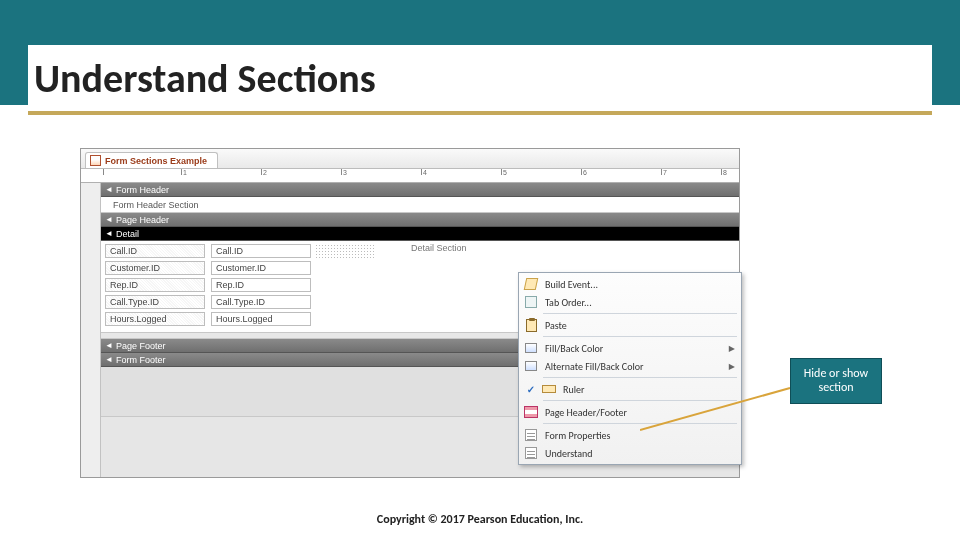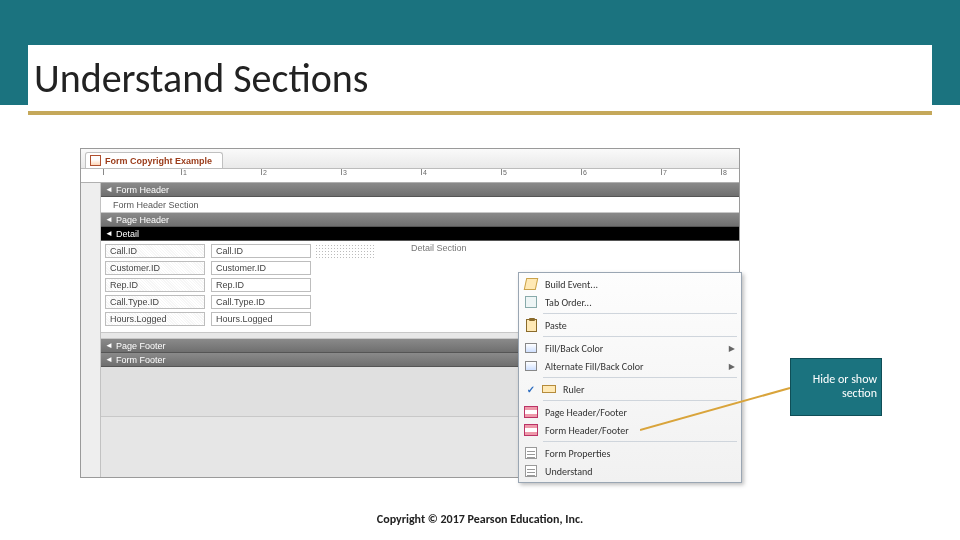--- a/index.html
+++ b/index.html
@@ -1,21 +1,21 @@
 <!DOCTYPE html>
 <html><head>
 <meta charset="utf-8">
 <style>
   * { box-sizing: border-box; margin: 0; padding: 0; }
   body { width: 960px; height: 540px; background: #fff; font-family: Calibri, Arial, sans-serif; position: relative; overflow: hidden; }
 
   
   .header-band { position: absolute; top: 0; left: 0; right: 0; height: 105px; background: #1b737f; }
   .title-box { position: absolute; top: 45px; left: 28px; right: 28px; height: 66px; background: #fff; display: flex; align-items: center; padding-left: 6px; }
-  .title-text { font-size: 40px; color: #222; font-weight: 400; }
+  .title-text { font-size: 40px; color: #222; font-weight: 700; }
   .gold-line { position: absolute; top: 111px; left: 28px; right: 28px; height: 4px; background: #c5a85a; }
 
   
   .shot { position: absolute; top: 148px; left: 80px; width: 660px; height: 330px; border: 1px solid #9a9a9a; background: #e6e6e6; font-family: "Segoe UI", Tahoma, sans-serif; font-size: 9px; color: #333; }
 
   
   .tab-row { height: 20px; background: linear-gradient(#fafafa,#e9e9e9); border-bottom: 1px solid #bcbcbc; display: flex; align-items: flex-end; padding-left: 4px; }
   .form-tab { display: inline-flex; align-items: center; gap: 4px; background: #fff; border: 1px solid #c0c0c0; border-bottom: none; border-radius: 3px 3px 0 0; padding: 2px 10px 2px 4px; font-size: 9px; }
   .form-tab-icon { width: 11px; height: 11px; border: 1px solid #b05030; background: linear-gradient(#fff 40%, #ffd7b8); position: relative; }
   .form-tab b { color: #9b3c1a; font-weight: bold; }
@@ -49,21 +49,21 @@
 
   
   .ctx { position: absolute; top: 272px; left: 518px; width: 224px; background: linear-gradient(#fdfdfd,#f1f1f1); border: 1px solid #9aa6b3; box-shadow: 2px 2px 4px rgba(0,0,0,.25); padding: 2px 0; font-size: 10px; color: #333; }
   .ctx .row { display:flex; align-items:center; height:18px; padding: 0 6px 0 4px; gap:6px; }
   .ctx .ic { width:16px; height:16px; display:flex; align-items:center; justify-content:center; font-size:10px; }
   .ctx .sep { height:1px; background:#cfd5dc; margin:2px 4px 2px 24px; }
   .ctx .sub { margin-left:auto; color:#666; font-size:8px; }
   .ctx .chk::before { content:"\2713"; color:#2a6bbf; font-weight:bold; font-size:10px; }
 
   
-  .callout { position:absolute; top: 358px; left: 790px; width: 92px; background:#1b737f; color:#fff; font-size:12px; text-align:right; padding:14px 4px; line-height:1.15; border:1px solid #0f4e57; }
+  .callout { position:absolute; top: 358px; left: 790px; width: 92px; background:#1b737f; color:#fff; font-size:12px; text-align:center; padding:8px 4px; line-height:1.15; border:1px solid #0f4e57; }
   .callout-line { position:absolute; stroke:#d9a43b; stroke-width:2; fill:none; }
 
   
   .copy { position:absolute; bottom: 14px; left:0; right:0; text-align:center; font-size:12px; color:#222; font-weight:bold; }
   .ic-grid { width:12px; height:12px; background:linear-gradient(#fff,#eee); border:1px solid #aab; position:relative; }
   .ic-grid::before,.ic-grid::after{content:"";position:absolute;background:#99a;}
   .ic-grid::before{left:5px;top:0;bottom:0;width:1px;}
   .ic-grid::after{top:5px;left:0;right:0;height:1px;}
   .ic-ruler { width:14px; height:8px; border:1px solid #b58b3b; background:#ffe9b5; }
   .ic-paste { width:11px; height:13px; border:1px solid #8a6a2a; background:#ffe9b5; position:relative; }
@@ -84,21 +84,21 @@
 <div class="title-box">
   <span class="title-text">Understand Sections</span>
 </div>
 <div class="gold-line"></div>
 
 <div class="shot">
 
   <div class="tab-row">
     <div class="form-tab">
       <span class="form-tab-icon"></span>
-      <b>Form Copyright Example</b>
+      <b>Form Sections Example</b>
     </div>
   </div>
 
   <div class="ruler-row">
     <span class="inch" style="left:22px"></span>
     <span class="inch" style="left:100px">1</span>
     <span class="inch" style="left:180px">2</span>
     <span class="inch" style="left:260px">3</span>
     <span class="inch" style="left:340px">4</span>
     <span class="inch" style="left:420px">5</span>
@@ -214,26 +214,20 @@
       </span>
     <span>Ruler</span>
   </div>
   <div class="sep"></div>
   <div class="row">
     <span class="ic">
         <span class="ic-phf"></span>
       </span>
     <span>Page Header/Footer</span>
   </div>
-  <div class="row">
-    <span class="ic">
-        <span class="ic-phf"></span>
-      </span>
-    <span>Form Header/Footer</span>
-  </div>
   <div class="sep"></div>
   <div class="row">
     <span class="ic">
         <span class="ic-prop"></span>
       </span>
     <span>Form Properties</span>
   </div>
   <div class="row">
     <span class="ic">
         <span class="ic-prop"></span>

